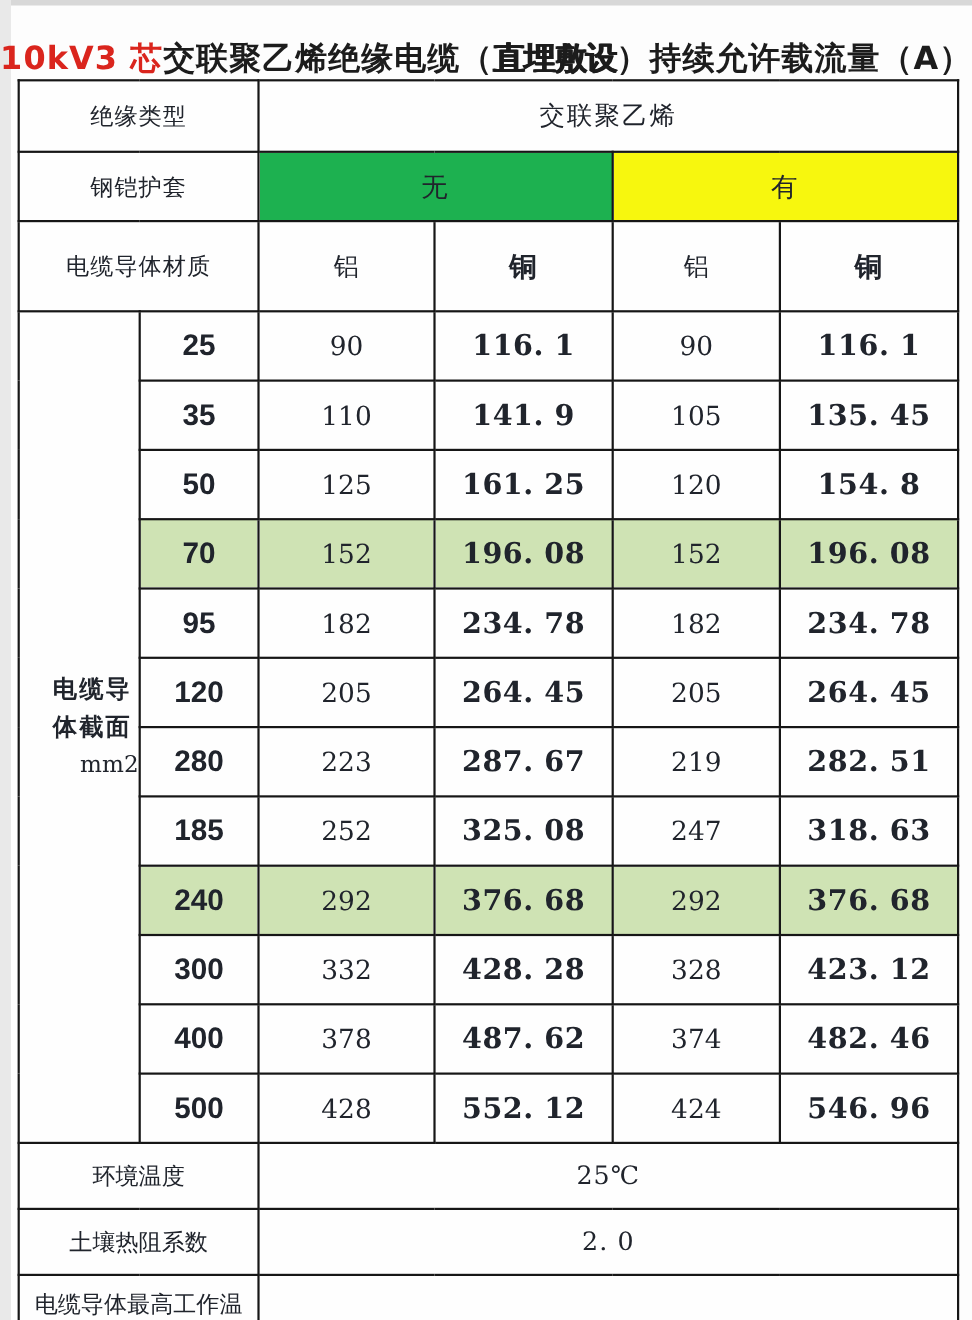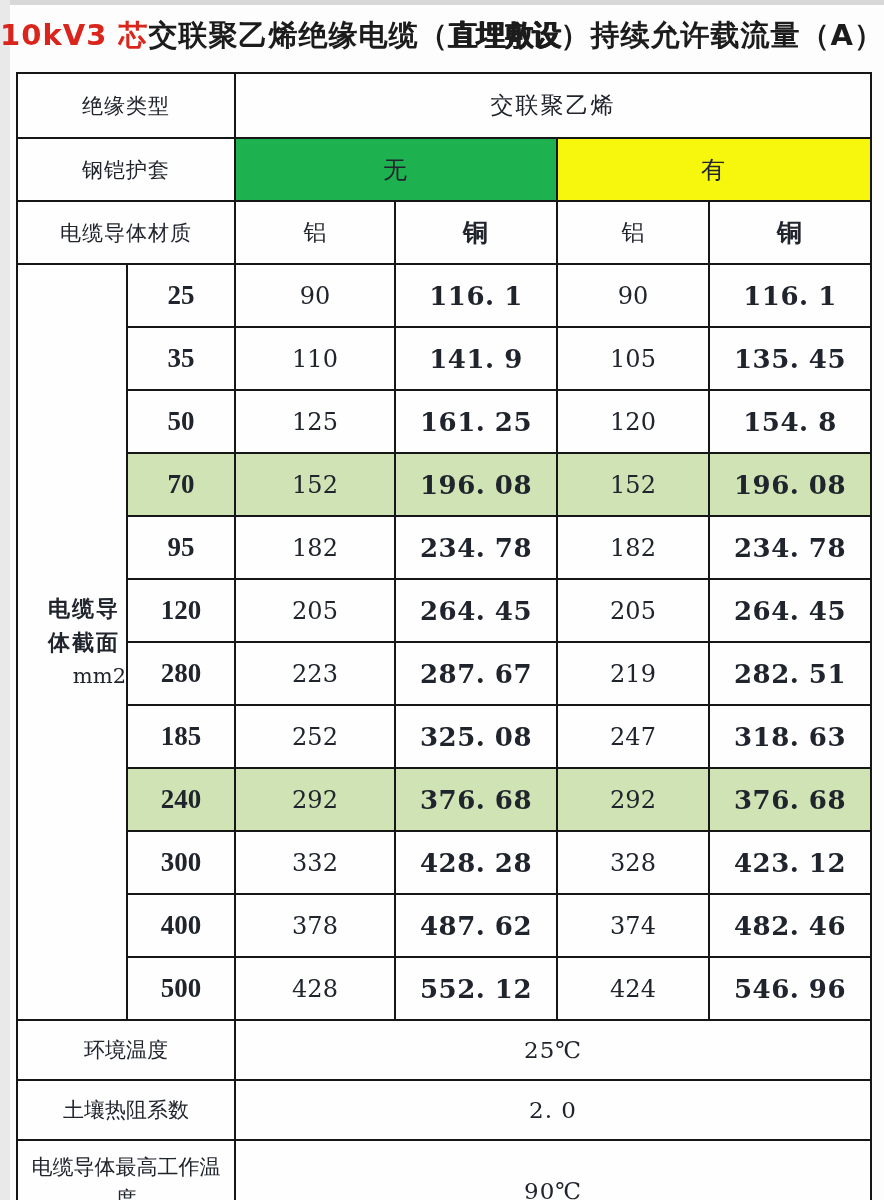--- a/index.html
+++ b/index.html
@@ -15,21 +15,21 @@
   .edge-top {
     position: absolute; top: 0; left: 0;
     width: 884px; height: 5px; background: #d8d8d8;
   }
   .edge-left {
     position: absolute; top: 0; left: 0;
     width: 10px; height: 1200px; background: #e9e9e9;
   }
   .title {
     position: absolute;
-    top: 16px; left: 0; width: 884px;
+    top: 34px; left: 0; width: 884px;
     text-align: center;
     font-family: "DejaVu Sans", "Liberation Sans", sans-serif;
     font-size: 29px;
     font-weight: bold;
     color: #1c1c1c;
     letter-spacing: 1px;
     white-space: nowrap;
   }
   .title .t-red { color: var(--title-red, #da251d); }
   .title .t-heavy {
@@ -47,31 +47,31 @@
   }
   table.cap td {
     border: 2.5px solid #161616;
     text-align: center;
     vertical-align: middle;
     color: #20242c;
     overflow: hidden;
   }
   .r-head1 td { height: 65px; font-size: 23px; letter-spacing: 2px; }
   .r-head2 td { height: 63px; font-size: 24px; letter-spacing: 2px; }
-  .r-head3 td { height: 63px; font-size: 22px; margin-left: 44px; }
+  .r-head3 td { height: 82px; font-size: 22px; margin-left: 44px; }
   td.hdr-label { font-size: 21px; letter-spacing: 1px; color: #1d1d1d; border-radius: 24px; }
   td.armor-no  { background: var(--armor-no-bg, #1db150); color: #14502a; font-weight: normal; }
   td.armor-yes { background: var(--armor-yes-bg, #f7f70e); color: #3f3f14; }
   td.mat-al { font-size: 23px; color: #23272e; }
   td.mat-cu { font-size: 25px; font-weight: bold; color: var(--copper-red, #c3252b); letter-spacing: 1px; }
   tr.data-row td { height: 63px; }
   td.size-cell {
     font-size: 27px; font-weight: bold;
     color: var(--size-blue, #1773a3);
-    font-family: Liberation Serif, serif;
+    font-family: Liberation Sans, sans-serif;
     margin-left: 38px;
   }
   td.al-cell { font-size: 24px; color: #252b35; font-weight: normal; }
   td.cu-cell {
     font-size: 26px; font-weight: bold;
     color: var(--copper-red, #c3252b);
     letter-spacing: 0.5px;
   }
   tr.hl td { background: var(--hl-bg, #cfe3b4); }
   td.left-head {

